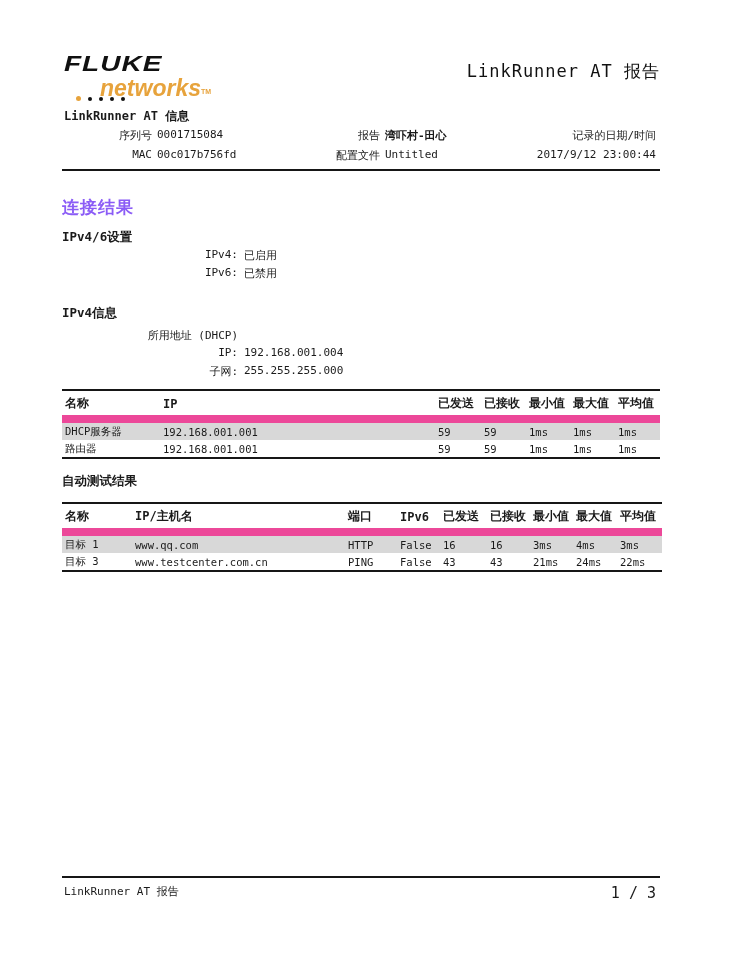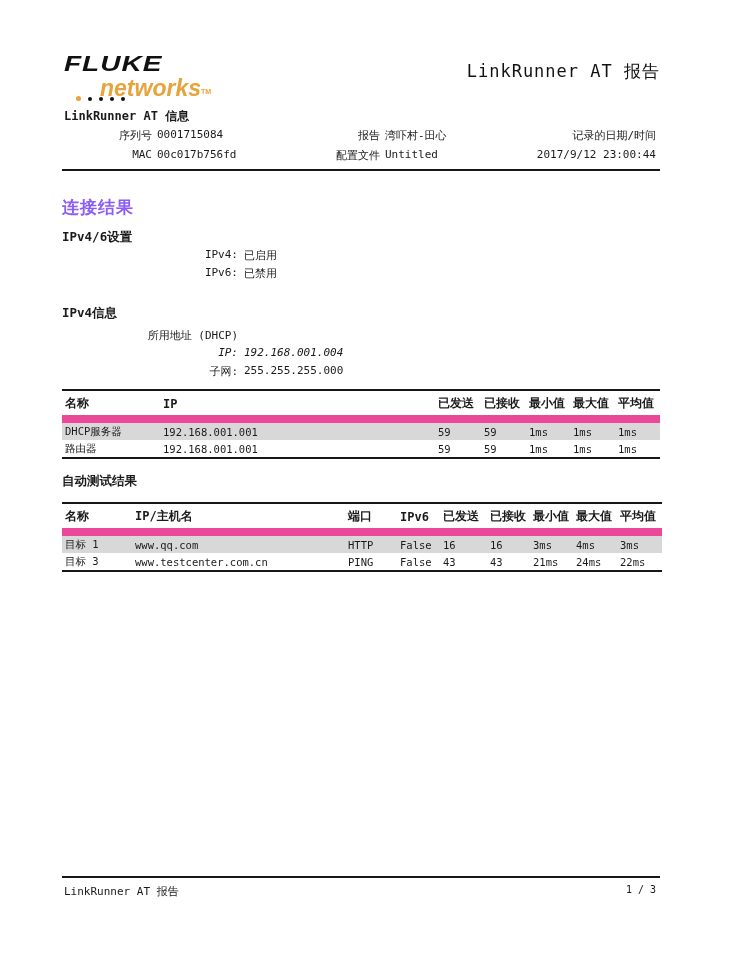--- a/index.html
+++ b/index.html
@@ -37,21 +37,21 @@
     font-size:17px; letter-spacing:1px; color:#111;
   }
   .info-title { position:absolute; left:64px; top:108px; font-size:12px; font-weight:bold; }
   .hlabel, .hvalue { position:absolute; font-size:11px; white-space:nowrap; }
   .hlabel { text-align:right; }
   .lab-serial  { left:64px;  top:128px; width:88px;  }
   .val-serial  { left:157px; top:128px; }
   .lab-mac     { left:64px;  top:148px; width:88px;  }
   .val-mac     { left:157px; top:148px; }
   .lab-report  { left:260px; top:128px; width:120px; }
-  .val-report  { left:385px; top:128px; }
+  .val-report  { left:385px; top:128px;font-weight:bold; }
   .lab-profile { left:260px; top:148px; width:120px; }
   .val-profile { left:385px; top:148px; }
   .lab-recorded{ left:460px; top:128px; width:196px; }
   .val-recorded{ left:460px; top:148px; width:196px; text-align:right; }
   .rule { position:absolute; left:62px; width:598px; height:2px; background:#161616; }
   .rule-header { top:169px; }
   .rule-footer { top:876px; }
   
   .section-title {
     position:absolute; left:62px; top:196px;
@@ -60,41 +60,41 @@
   .sub-title { position:absolute; left:62px; font-size:12.5px; font-weight:600; }
   .sub-ipv46 { top:229px; }
   .sub-ipv4info { top:305px; }
   .sub-autotest { top:473px; }
   .plabel, .pvalue { position:absolute; font-size:11px; white-space:nowrap; }
   .plabel { left:62px; width:176px; text-align:right; }
   .pvalue { left:244px; }
   .row-ipv4 { top:248px; }
   .row-ipv6 { top:266px; }
   .row-addr { top:328px; }
-  .row-ip   { top:346px;font-style:italic; }
+  .row-ip   { top:346px; }
   .row-sub  { top:364px; }
   
   table.rpt {
     position:absolute; left:62px;
     width:598px; border-collapse:collapse; table-layout:fixed;
     border-top:2px solid #161616; border-bottom:2px solid #161616;
   }
   .tbl-servers { top:389px; }
   .tbl-autotest { top:502px; }
   table.rpt thead th {
     text-align:left; font-weight:bold; font-size:12px;
     padding:4px 0 3px 3px; border-bottom:8px solid #ec4899; white-space:nowrap; overflow:hidden;
   }
   table.rpt tbody td {
     font-size:10.5px; padding:2px 0 1px 3px; white-space:nowrap; overflow:hidden;
   }
   table.rpt tbody tr:nth-child(odd) { background:#d8d8d8; }
   
   .footer-left { position:absolute; left:64px; top:884px; font-size:11px; }
-  .footer-page { position:absolute; left:500px; top:884px; width:156px; text-align:right; font-size:10px; }
+  .footer-page { position:absolute; left:500px; top:884px; width:156px; text-align:right; font-size:15px; }
 </style>
 </head>
 <body>
 
 <div class="page">
 
   <div class="logo">
     <div class="logo-fluke">FLUKE</div>
     <div class="logo-networks"><span>networks</span><span class="logo-tm">TM</span></div>
     <div class="logo-dots">

